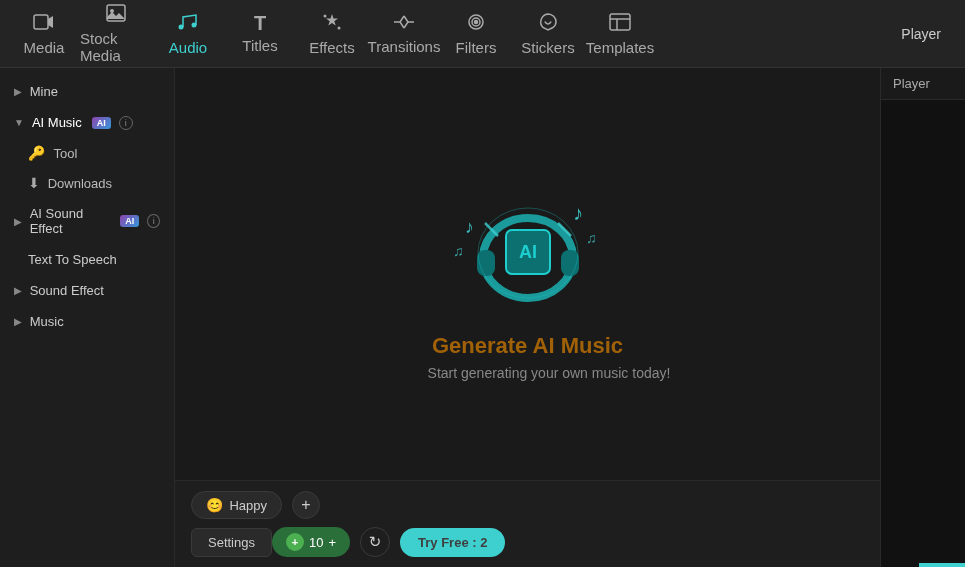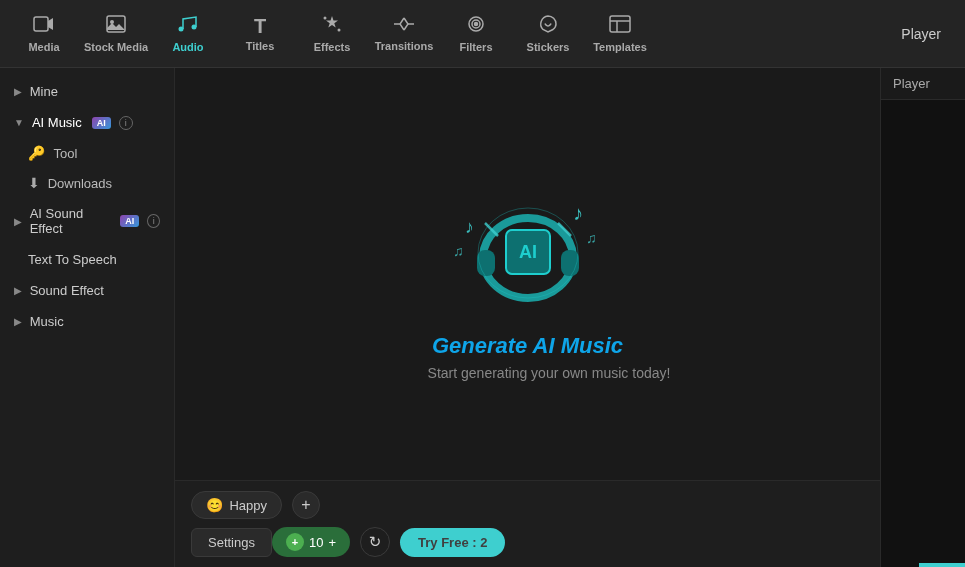--- a/index.html
+++ b/index.html
@@ -34,21 +34,21 @@
       border-radius: 6px;
       gap: 4px;
       color: #aaa;
       font-size: 12px;
     }
     .nav-item.active { color: #3ecfcf; }
     .nav-icon {
       font-size: 20px;
       line-height: 1;
     }
-    .nav-label { font-size: 11px; font-weight: bold; }
+    .nav-label { font-size: 15px; }
 
     .player-btn {
       margin-left: auto;
       padding: 6px 16px;
       background: transparent;
       color: #ccc;
       border: none;
       font-size: 14px;
       cursor: pointer;
     }
@@ -126,22 +126,21 @@
       display: flex;
       flex-direction: column;
       align-items: center;
       justify-content: center;
       gap: 16px;
     }
 
     .generate-title {
       font-size: 22px;
       font-weight: 600;
-      color: #0ea5e9;
-      font-style: italic;
+      color: #a16207;
     }
 
     .generate-subtitle {
       font-size: 14px;
       color: #888;
     }
 
     
     .bottom-bar {
       background: #1e1e1e;

